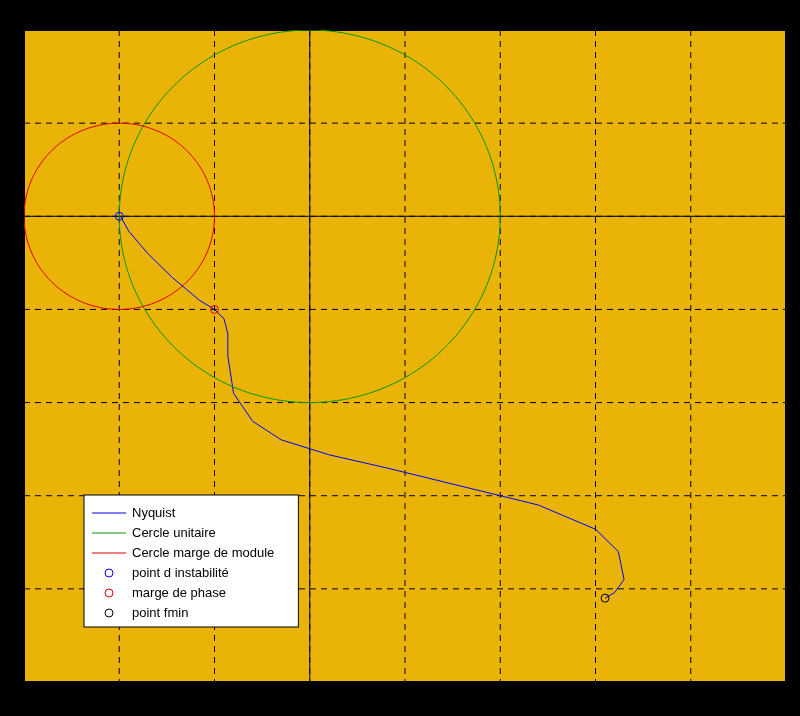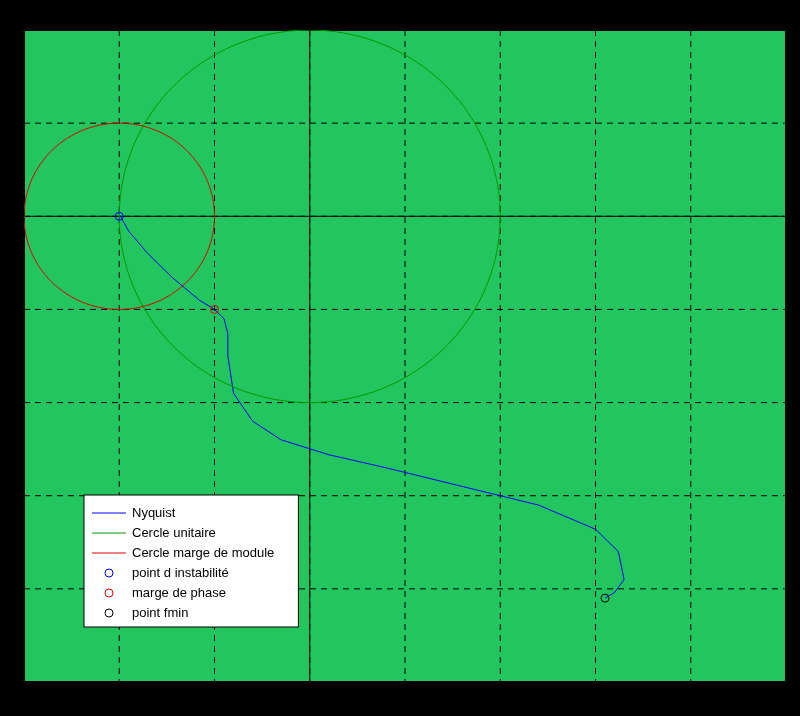--- a/index.html
+++ b/index.html
@@ -1,16 +1,16 @@
 <!DOCTYPE html>
 <html><head>
 <meta charset="utf-8">
 <style>
   html,body{margin:0;padding:0;background:#000;width:800px;height:716px;overflow:hidden;font-family:Helvetica,Arial,sans-serif}
-  .plot-frame{position:absolute;left:24px;top:30px;width:762px;height:652px;background:#22c55e}
+  .plot-frame{position:absolute;left:24px;top:30px;width:762px;height:652px;background:#eab308}
   svg{position:absolute;left:0;top:0}
   .axis-line{stroke:#000;stroke-width:1;fill:none}
   .grid-line{stroke:#000;stroke-width:1;stroke-dasharray:6 5;fill:none}
   .curve{fill:none;stroke-width:1}
   .legend-box{fill:#fff;stroke:#000;stroke-width:1}
   .legend-text{font-size:13px;fill:#000}
   .marker{fill:none;stroke-width:1}
 </style>
 </head>
 <body>

